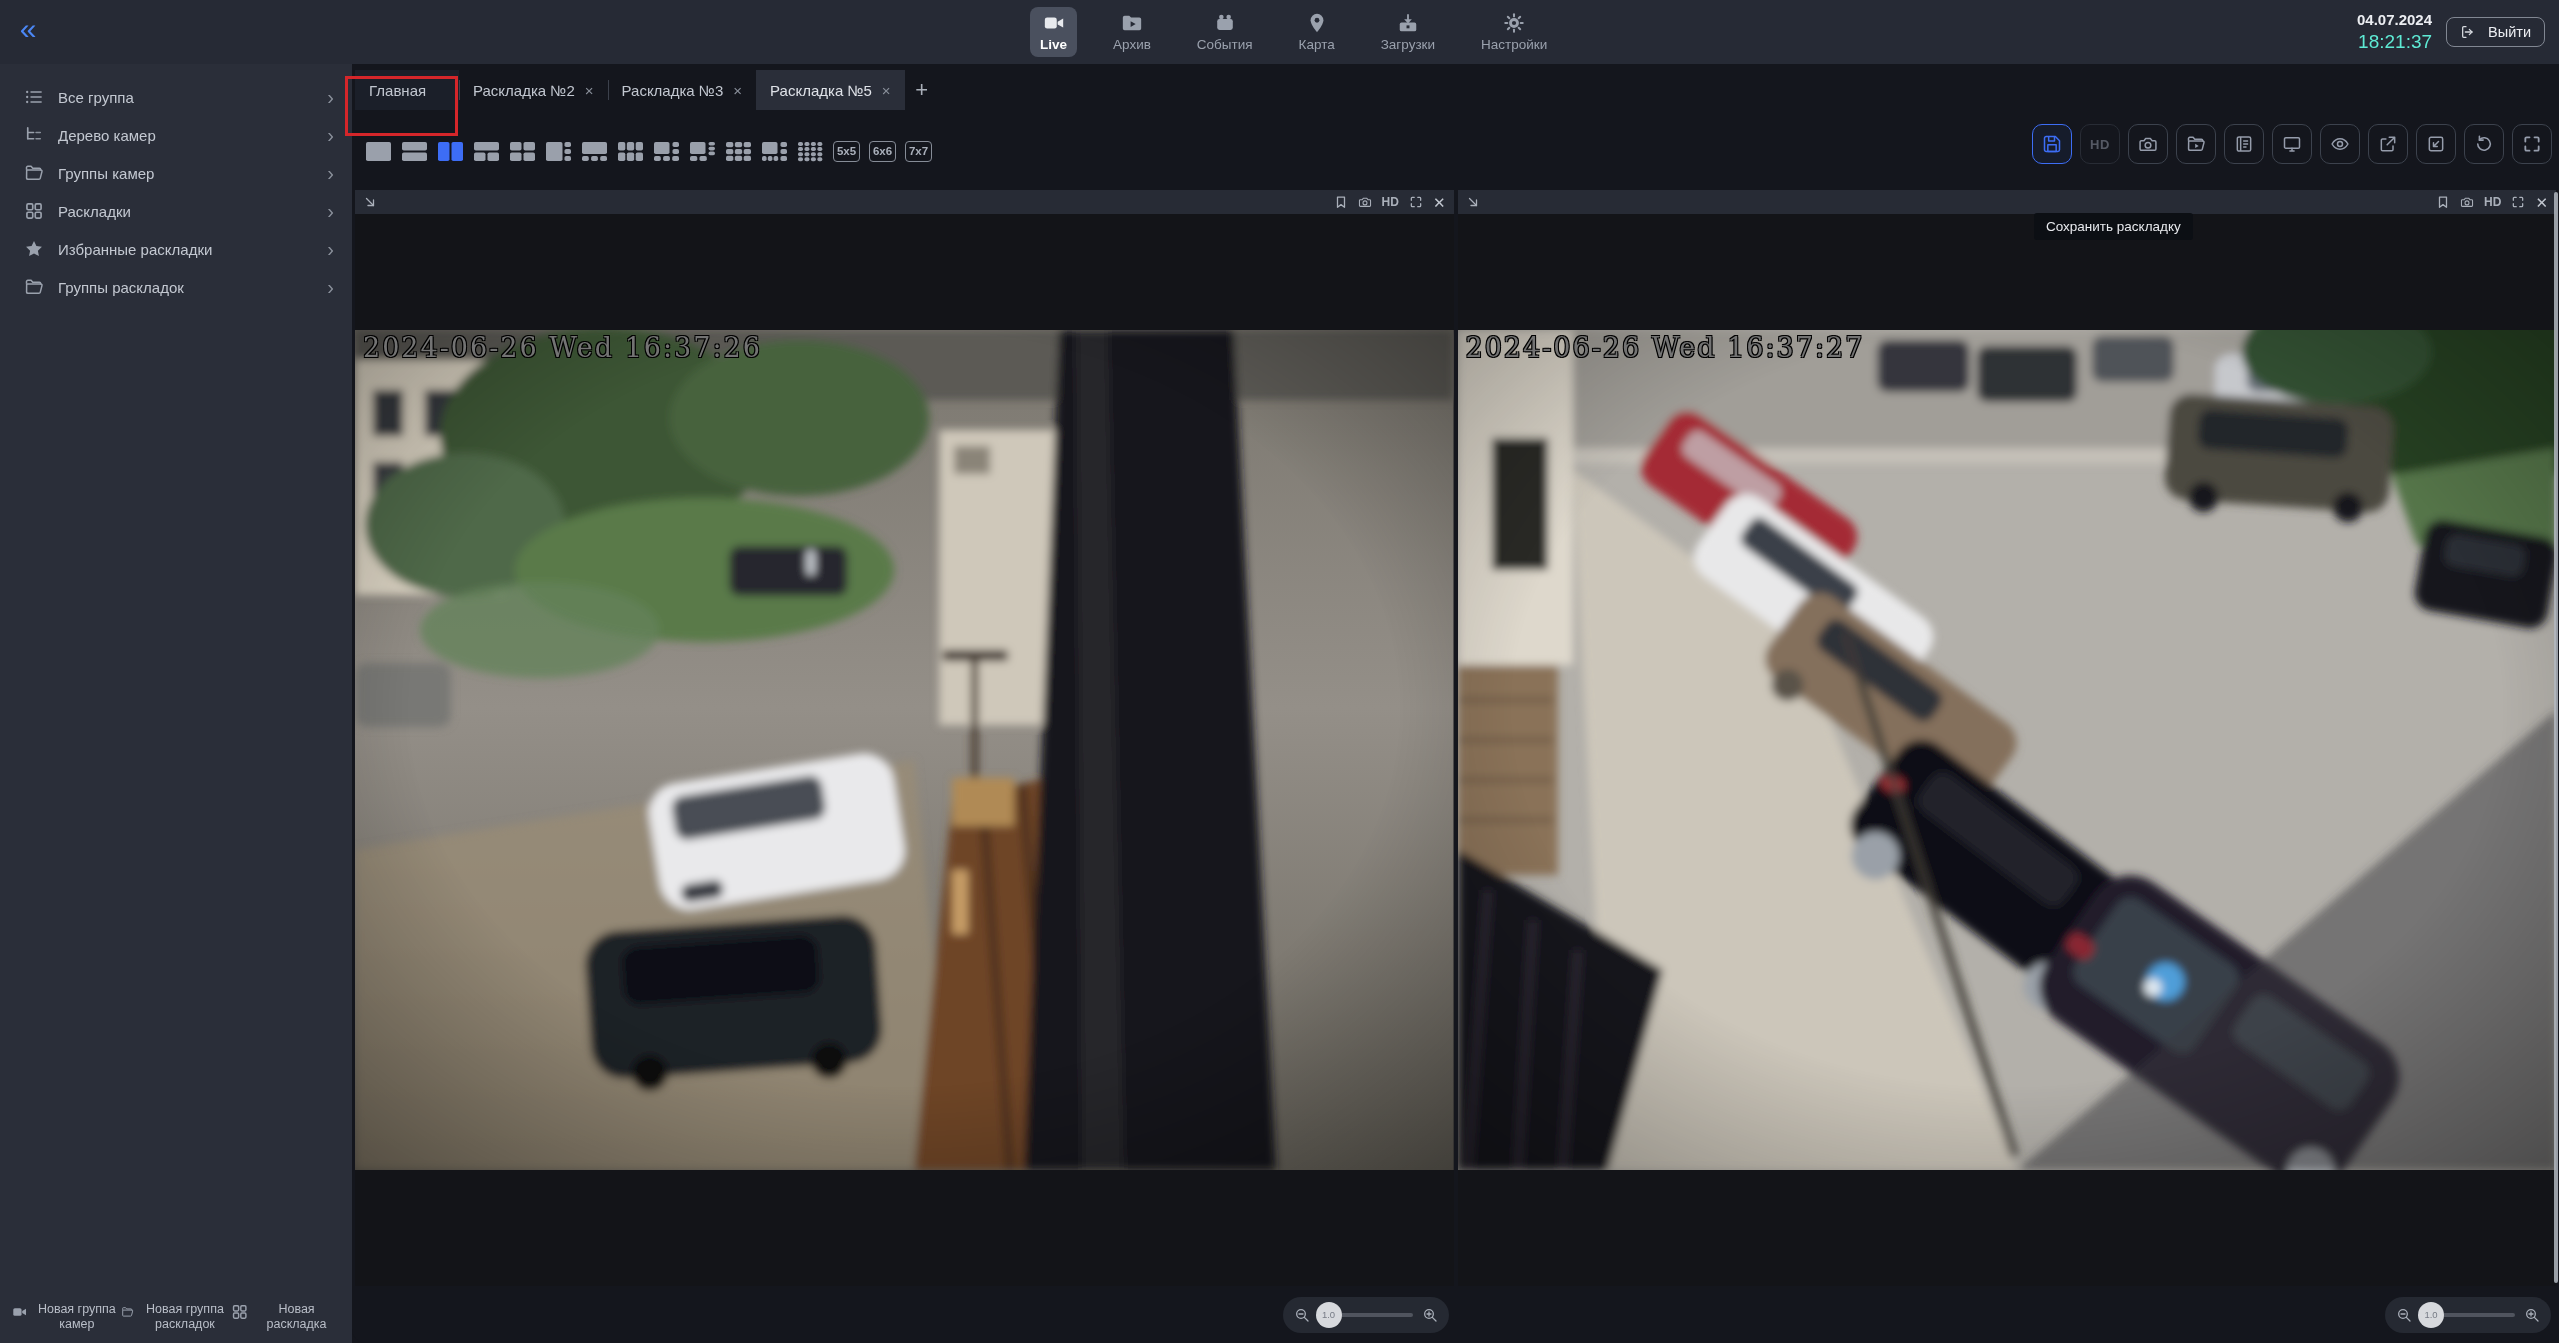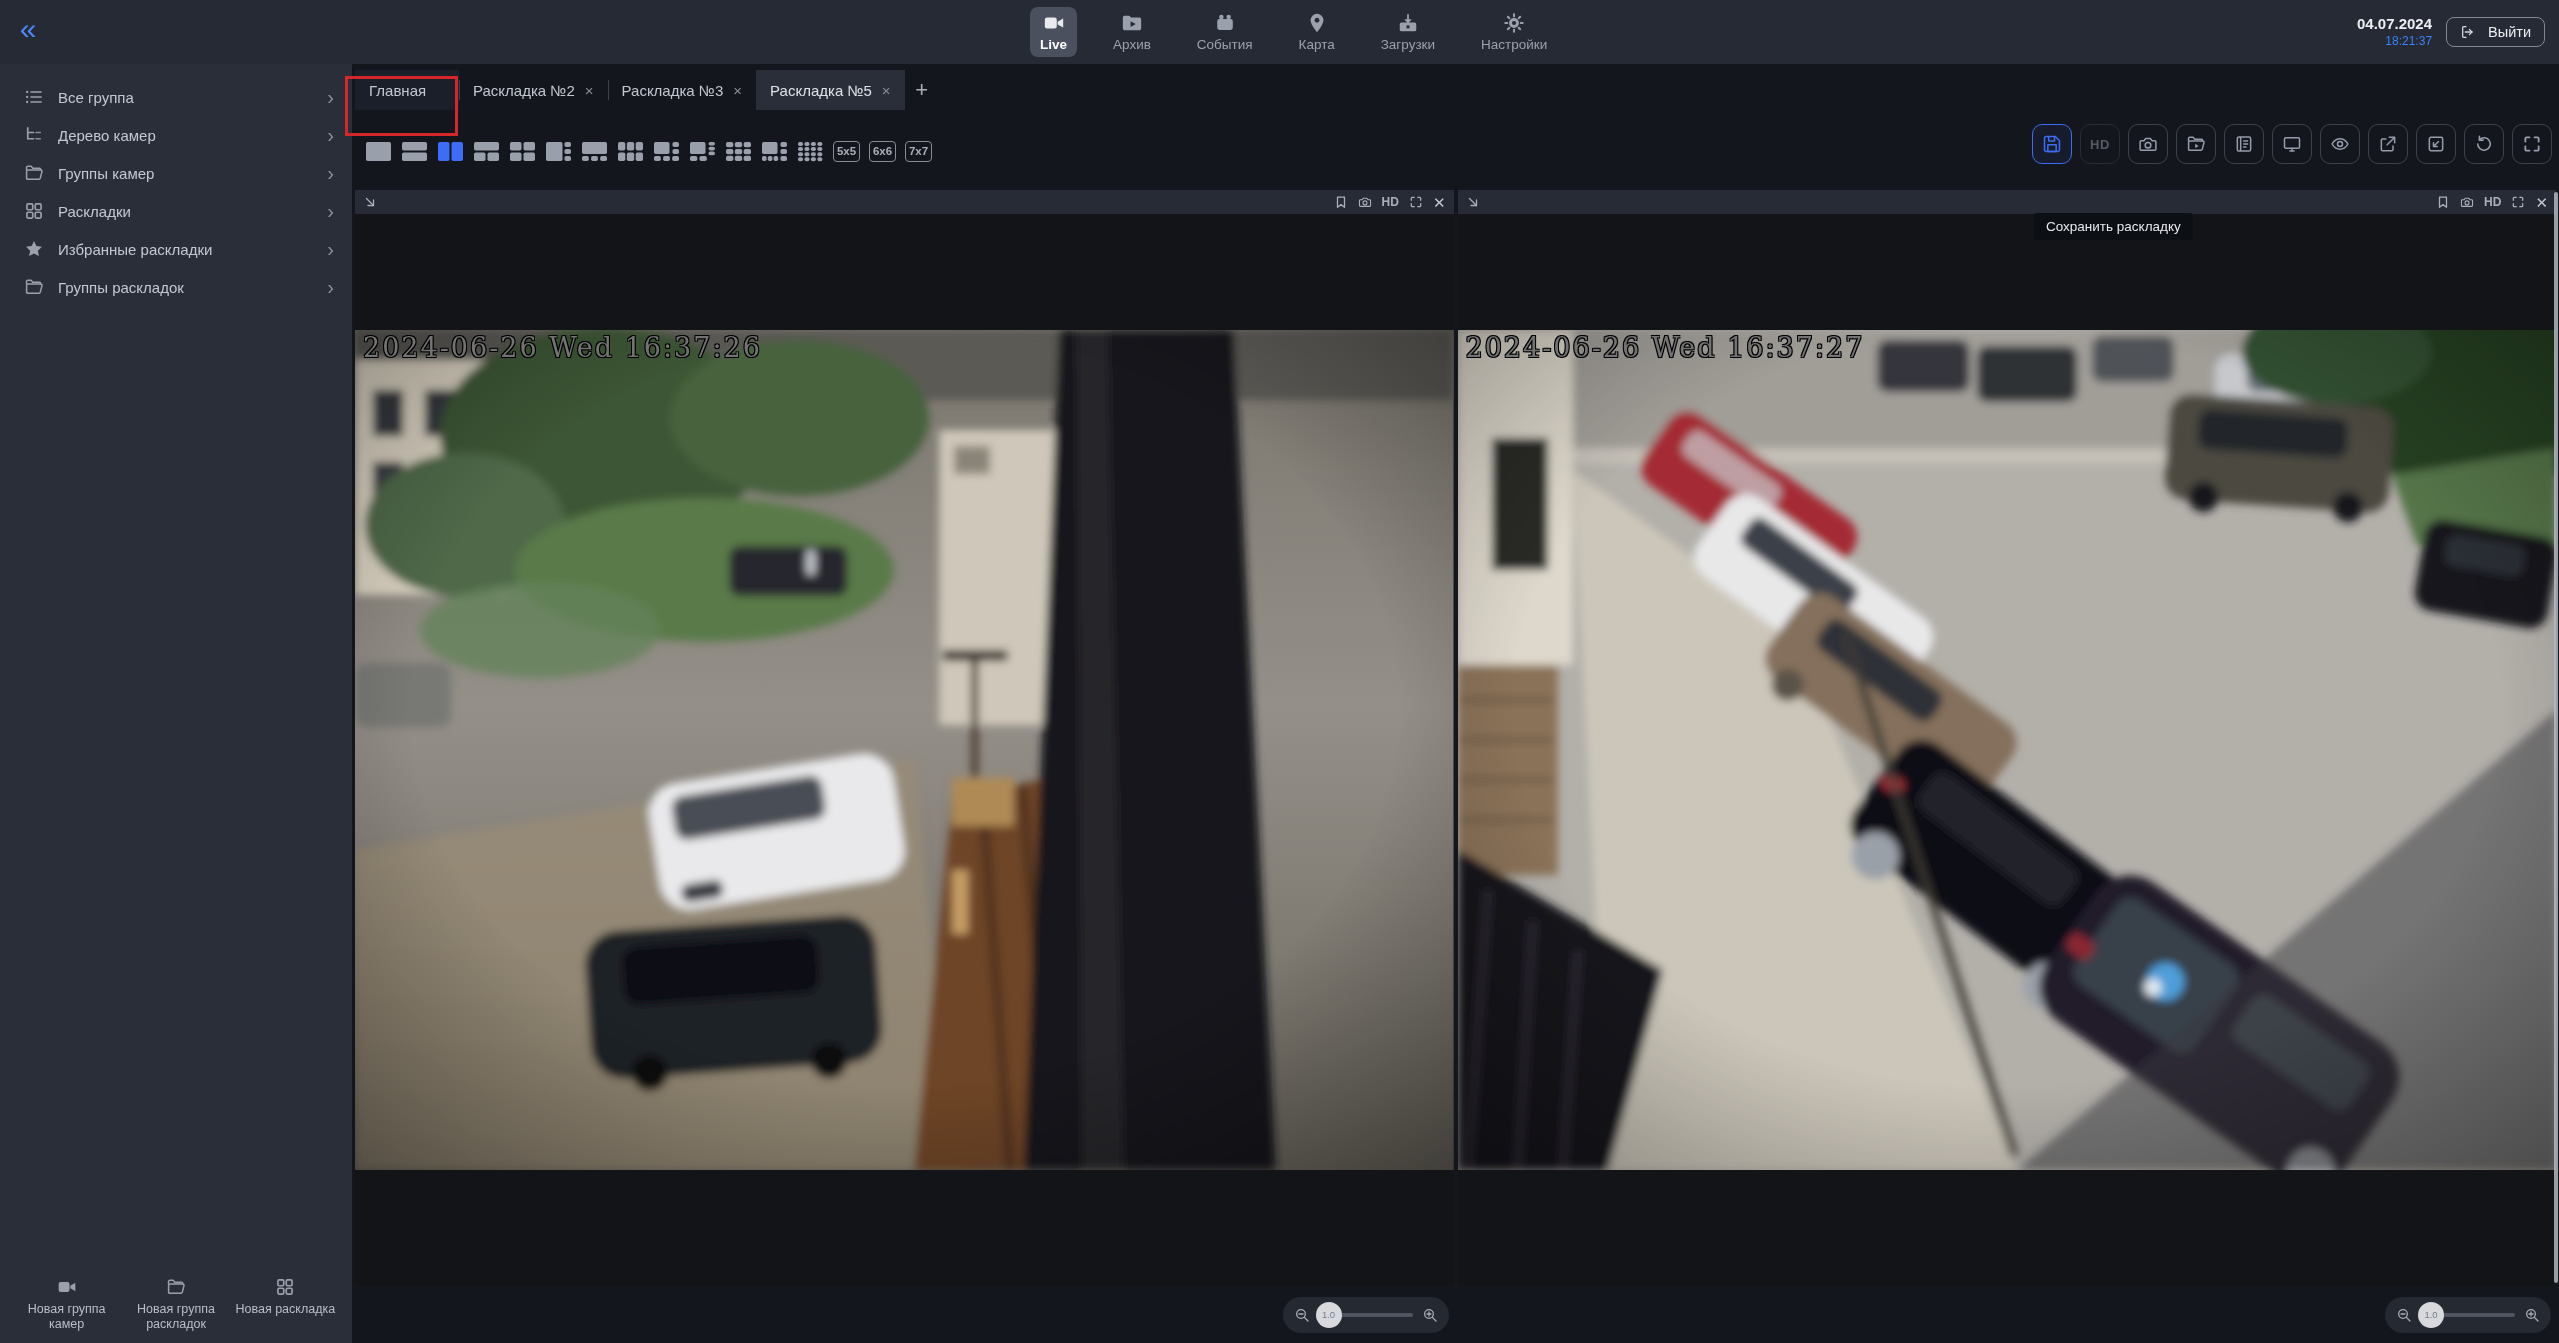--- a/index.html
+++ b/index.html
@@ -14,35 +14,35 @@
   .main-nav { position:absolute; left:1030px; top:0; height:64px; display:flex; align-items:center; gap:26px; }
   .nav-item { display:flex; flex-direction:column; align-items:center; gap:3px; color:#9aa1ad; padding:5px 10px; border-radius:8px; cursor:pointer; }
   .nav-item .icon { width:22px; height:22px; color:#9aa1ad; }
   .nav-item .nav-label { font-size:13.5px; }
   .nav-item.active { background:#4a505e; color:#f2f4f7; }
   .nav-item.active .icon { color:#e8eaee; }
   .nav-item.active .nav-label { color:#ffffff; font-weight:bold; }
   .topbar-right { margin-left:auto; display:flex; align-items:center; gap:14px; padding-right:14px; }
   .datetime { text-align:right; line-height:1.25; }
   .date-text { font-size:15px; font-weight:bold; color:#eceef2; }
-  .time-text { font-size:12px; color:#3b82f6; }
+  .time-text { font-size:19px; color:#5eead4; }
   .logout-btn { display:flex; align-items:center; gap:12px; border:1.5px solid #818792; border-radius:8px; background:transparent; color:#eceef2; font-size:14.5px; padding:6px 13px; cursor:pointer; font-family:inherit; }
   .logout-btn .icon { width:16px; height:16px; color:#d7dae0; }
 
   
   .body-row { flex:1; display:flex; min-height:0; }
 
   
   .sidebar { width:352px; flex:0 0 352px; background:#2a2e39; display:flex; flex-direction:column; padding-top:14px; }
   .side-item { height:38px; display:flex; align-items:center; padding:0 16px 0 24px; gap:14px; cursor:pointer; color:#c3c8d1; font-size:15px; }
   .side-item .icon { width:20px; height:20px; color:#9aa1ad; flex:0 0 auto; }
   .side-item .side-label { flex:1; }
   .side-item .chev { color:#8a909b; font-size:20px; line-height:1; padding-right:2px; }
   .side-footer { margin-top:auto; display:flex; justify-content:space-between; padding:8px 12px 10px; }
-  .side-footer-btn { width:110px; display:flex; flex-direction:column; align-items:center; gap:5px; color:#b9bec8; font-size:12.5px; text-align:center; line-height:1.25; cursor:pointer; }
+  .side-footer-btn { width:110px; display:flex; align-items:flex-start; gap:5px; color:#b9bec8; font-size:12.5px; text-align:center; line-height:1.25; cursor:pointer; }
   .side-footer-btn .icon { width:20px; height:20px; color:#9aa1ad; }
 
   
   .main { flex:1; position:relative; display:flex; flex-direction:column; background:#14161d; min-width:0;border-radius:14px; }
 
   
   .tabstrip { height:46px; flex:0 0 auto; display:flex; align-items:flex-end; background:#14161d; padding-left:3px; position:relative; z-index:5; }
   .tab { height:40px; display:flex; align-items:center; gap:10px; padding:0 14px; font-size:15px; color:#c2c7d0; cursor:pointer; position:relative; }
   .tab.first { background:#1b1f29; min-width:104px; }
   .tab.selected { background:#2a2e39; color:#dfe2e8; }

